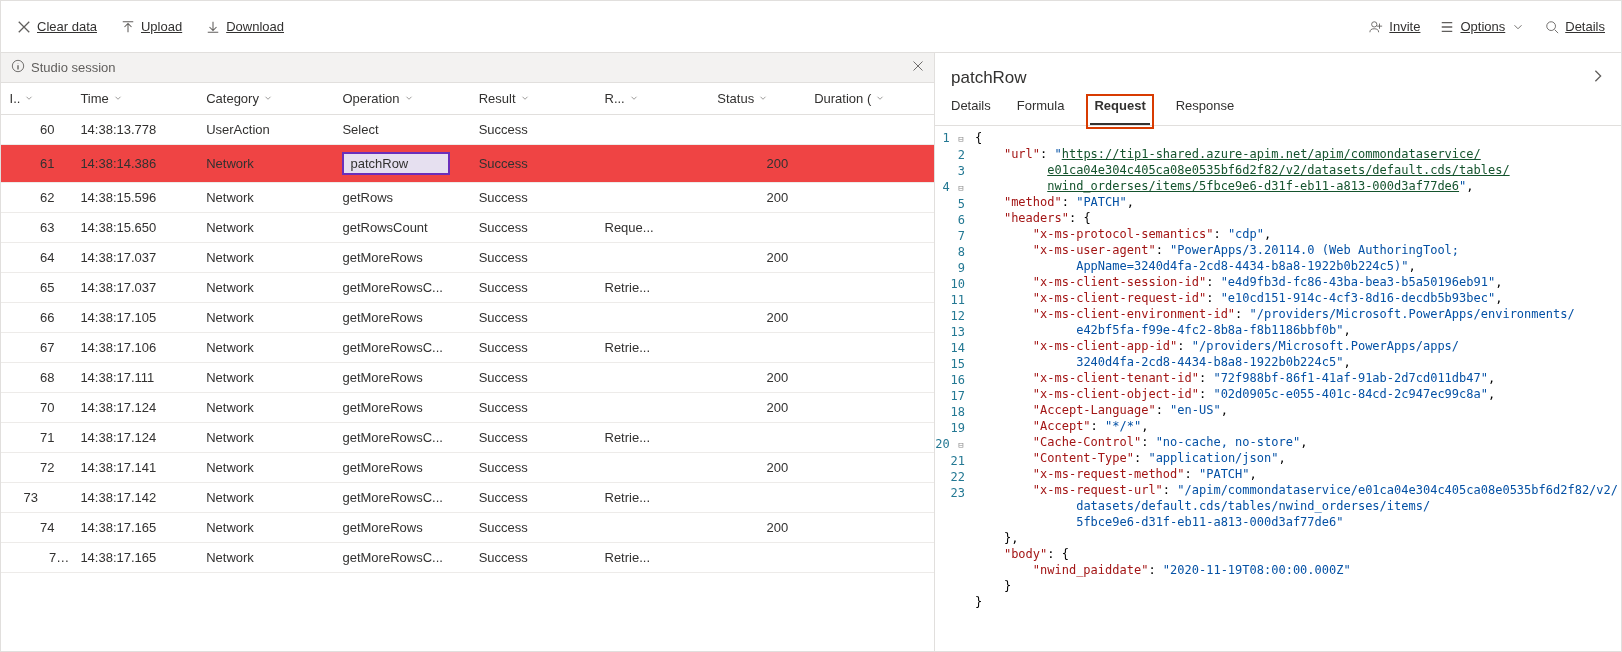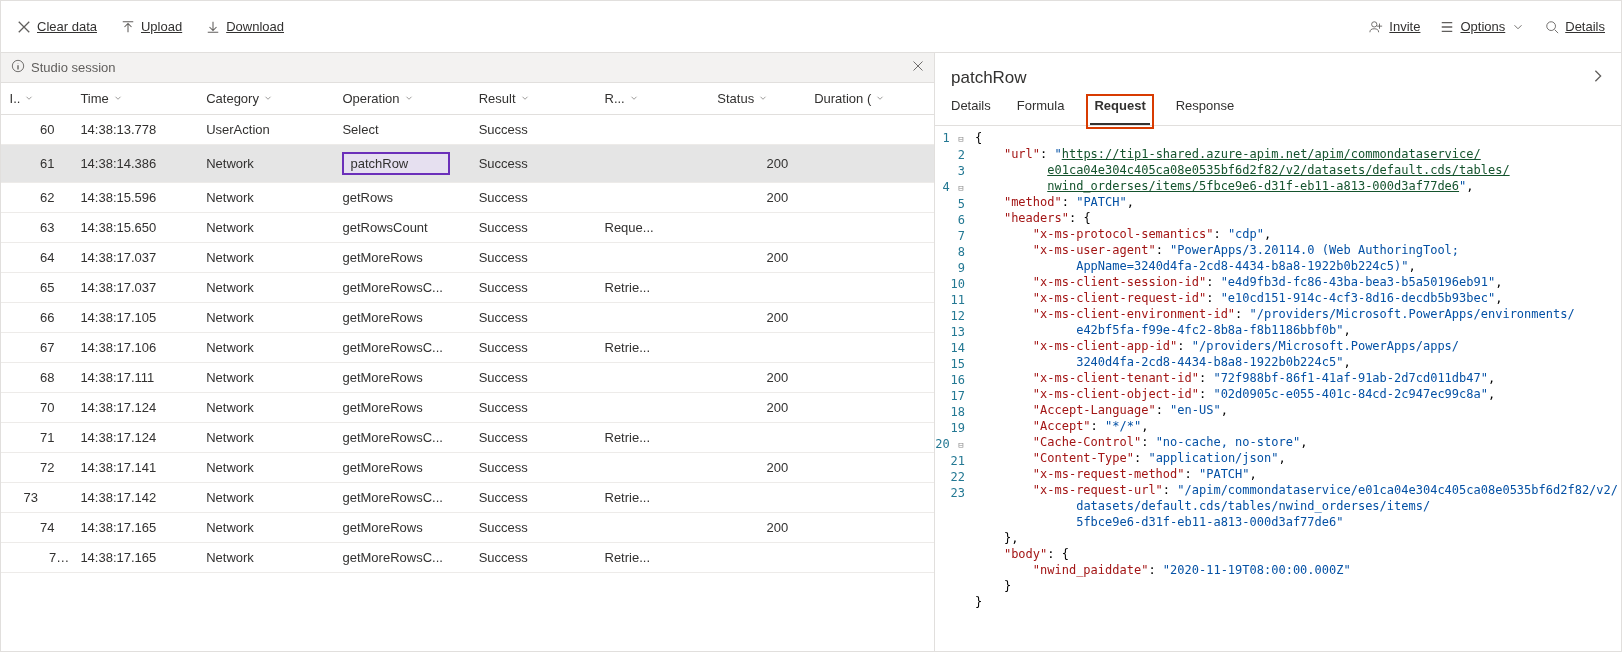--- a/index.html
+++ b/index.html
@@ -12,21 +12,21 @@
 .split { display: flex; height: 612px; }
 .left { width: 934px; border-right: 1px solid #e1dfdd; display: flex; flex-direction: column; overflow: hidden; }
 .right { flex: 1; display: flex; flex-direction: column; overflow: hidden; }
 .session-bar { height: 30px; background: #f3f2f1; border-bottom: 1px solid #e1dfdd; display: flex; align-items: center; padding: 0 10px; gap: 6px; color: #605e5c; }
 .session-bar .close { margin-left: auto; cursor: pointer; }
 .table-wrap { flex: 1; overflow-y: scroll; position: relative; }
 .tbl { width: 100%; border-collapse: collapse; table-layout: fixed; }
 .tbl th { text-align: left; font-weight: 400; padding: 8px 6px; border-bottom: 1px solid #e1dfdd; white-space: nowrap; overflow: hidden; color: #323130; }
 .tbl th .chev { margin-left: 4px; color: #605e5c; font-size: 10px; }
 .tbl td { padding: 7px 6px; border-bottom: 1px solid #edebe9; white-space: nowrap; overflow: hidden; text-overflow: ellipsis; }
-.tbl tr.selected { background: #e5e5e5; }
+.tbl tr.selected { background: #ef4444; }
 .tbl tr.selected td.op-cell span.cell-box { background: #e6e0f0; border: 2px solid #6b2fba; padding: 2px 40px 2px 6px; display: inline-block; }
 .right-head { display: flex; align-items: center; padding: 14px 16px 0 16px; gap: 12px; }
 .right-title { font-size: 17px; color: #323130; }
 .right-head .nav { margin-left: auto; color: #605e5c; cursor: pointer; font-size: 18px; }
 .tabs { display: flex; gap: 26px; padding: 10px 16px 0 16px; border-bottom: 1px solid #e1dfdd; }
 .tab { padding-bottom: 10px; cursor: pointer; color: #323130; }
 .tab.active { border-bottom: 2px solid #323130; font-weight: 700; position: relative; }
 .tab.hl { outline: 2px solid #d83b01; outline-offset: 2px; padding-left:4px; padding-right:4px; }
 .code-wrap { flex: 1; display: flex; overflow-y: scroll; font-family: Consolas, monospace; font-size: 12px; line-height: 16px; padding-top: 4px; }
 .gutter { width: 40px; text-align: right; color: #237893; padding-right: 10px; user-select: none; }

